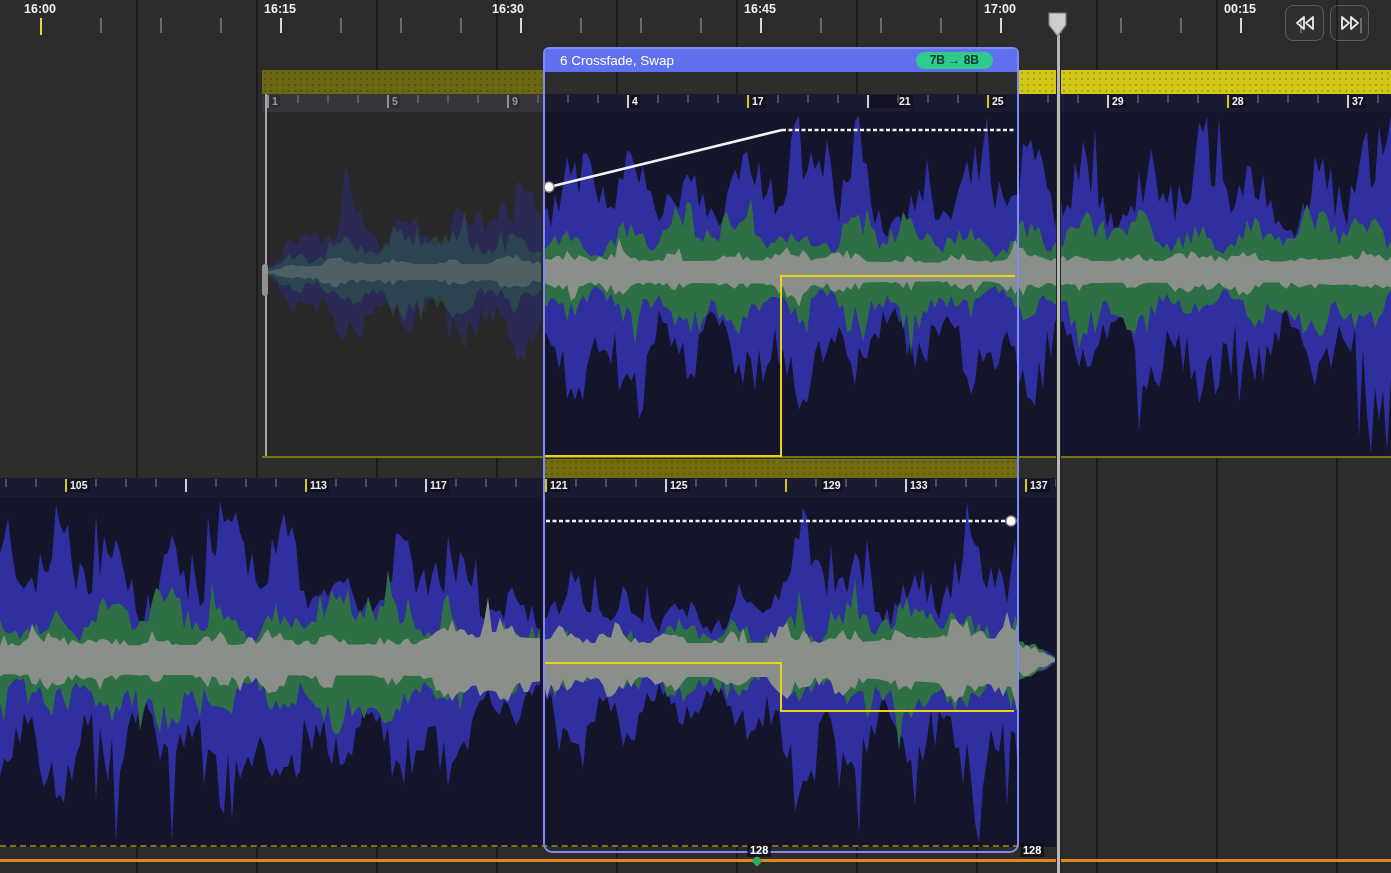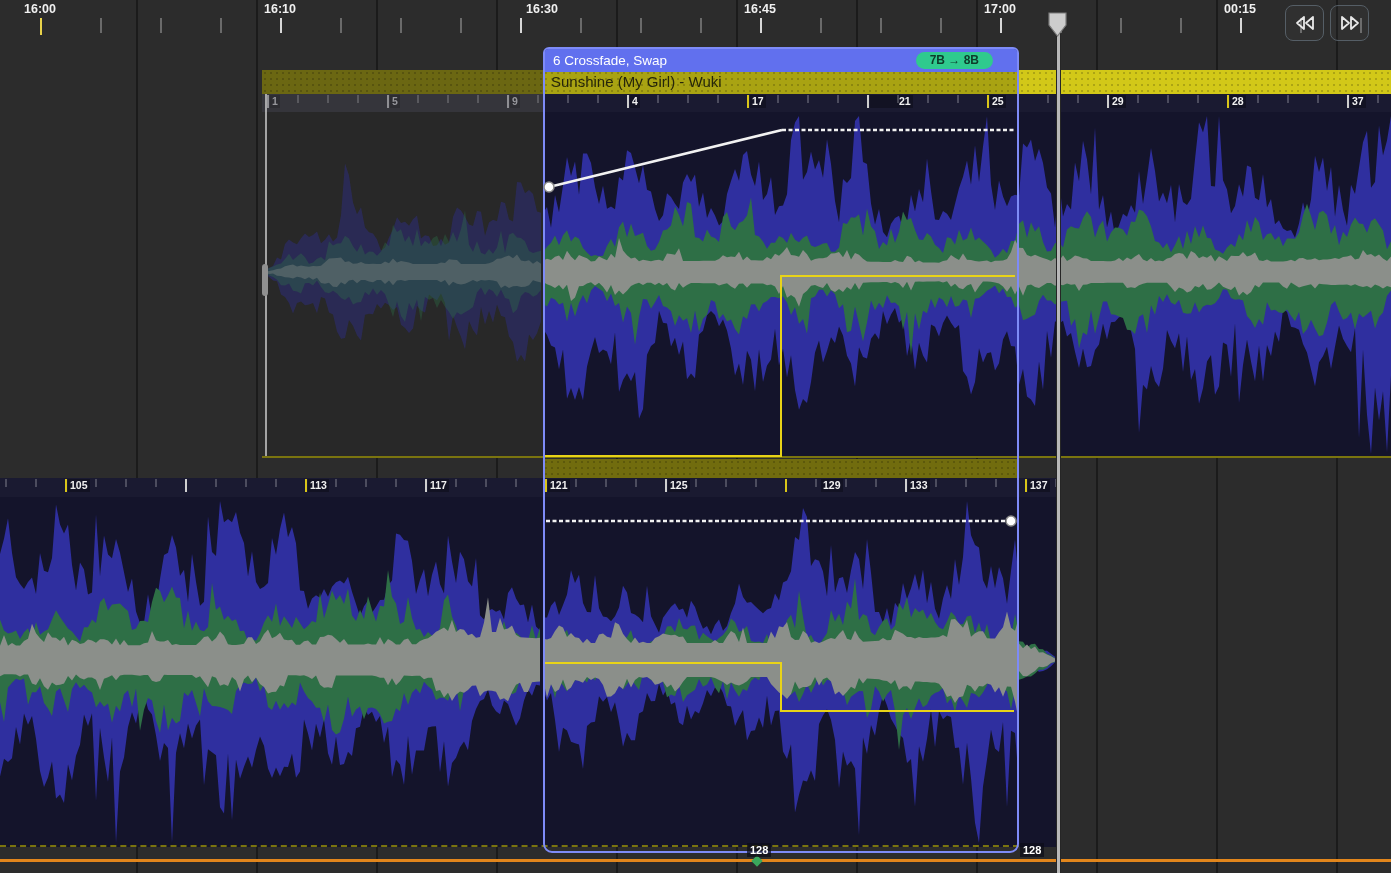--- a/index.html
+++ b/index.html
@@ -31,21 +31,21 @@
   .tick.dim{background:rgba(255,255,255,0.18);}
   .tick.major.dim{background:#8f8f93;}
   .barnum{position:absolute;top:1px;font-size:10.5px;font-weight:bold;color:#f0f0f0;background:rgba(8,8,20,0.45);padding:0 2px;line-height:13px;}
   .barnum.dim{color:#96969b;background:rgba(0,0,0,0.15);}
   .wave{position:absolute;overflow:hidden;}
   .wave svg{display:block;}
   
   #selection{position:absolute;left:543px;top:47px;width:476px;height:806px;z-index:6;
     border:2px solid var(--selection);border-radius:6px 6px 9px 9px;box-sizing:border-box;pointer-events:none;}
   #selection-header{position:absolute;left:0;top:0;width:100%;height:23px;background:var(--header);
-    border-radius:3px 3px 0 0;color:#fff;font-size:13.5px;line-height:23px;padding-left:8px;box-sizing:border-box;pointer-events:auto;cursor:pointer;}
+    border-radius:3px 3px 0 0;color:#fff;font-size:13.5px;line-height:23px;padding-left:15px;box-sizing:border-box;pointer-events:auto;cursor:pointer;}
   #key-badge{position:absolute;right:24px;top:3px;height:17px;line-height:17px;padding:0 14px;border-radius:9px;
     background:var(--badge);color:#0e3b2a;font-size:12px;font-weight:bold;}
   
   #playhead-line{position:absolute;left:1056px;top:33px;width:3px;height:840px;background:#b8b8b8;border-left:1px solid #262626;border-right:1px solid #262626;z-index:10;cursor:ew-resize;}
   #playhead-flag{position:absolute;left:1048px;top:12px;z-index:11;cursor:grab;}
   
   #automation{position:absolute;left:0;top:0;z-index:7;pointer-events:none;}
   
   #tempo-line{position:absolute;left:0;top:859px;width:100%;height:3px;background:var(--tempoOrange);z-index:4;}
   .bpm-chip{position:absolute;top:843px;background:rgba(12,12,24,0.72);color:#fff;font-size:11px;font-weight:bold;padding:0 3px;line-height:14px;z-index:8;}
@@ -54,22 +54,22 @@
   #trackstart-line{position:absolute;left:265px;top:94px;width:2px;height:362px;background:rgba(205,205,205,0.75);z-index:5;}
   #trackstart-handle{position:absolute;left:262px;top:264px;width:6px;height:32px;background:#909090;border-radius:3px;z-index:5;cursor:grab;}
 </style>
 </head>
 <body>
 
 <div id="app">
 
   <div id="timebar">
       <div class="tlabel" style="left: 10px;">16:00</div>
-      <div class="tlabel" style="left: 250px;">16:10</div>
-      <div class="tlabel" style="left: 512px;">16:30</div>
+      <div class="tlabel" style="left: 250px;">16:15</div>
+      <div class="tlabel" style="left: 478px;">16:30</div>
       <div class="tlabel" style="left: 730px;">16:45</div>
       <div class="tlabel" style="left: 970px;">17:00</div>
       <div class="tlabel" style="left: 1210px;">00:15</div>
       <div class="ttick major yellow" style="left: 40px;"></div>
       <div class="ttick" style="left: 100px;"></div>
       <div class="ttick" style="left: 160px;"></div>
       <div class="ttick" style="left: 220px;"></div>
       <div class="ttick major" style="left: 280px;"></div>
       <div class="ttick" style="left: 340px;"></div>
       <div class="ttick" style="left: 400px;"></div>
@@ -98,21 +98,20 @@
   </div>
   <div class="transport-btn" style="left:1330px">
     <svg width="26" height="22" viewBox="0 0 26 22">
       <path d="M5 5 L12 11 L5 17 Z M14 5 L21 11 L14 17 Z" fill="none" stroke="#e8e8e8" stroke-width="1.8" stroke-linejoin="round"></path>
     </svg>
   </div>
 
   <div class="track" style="left:262px;top:70px;width:1129px;height:388px;">
 
     <div class="title-seg" style="left:0;width:281px;height:24px;background-color:var(--titleYellowDim);"></div>
-    <div class="title-seg" style="left:281px;width:476px;height:24px;background-color:var(--titleYellowMid);color:#26260a;font-size:15px;line-height:24px;padding-left:8px;box-sizing:border-box;"><span>Sunshine (My Girl) - Wuki</span></div>
     <div class="title-seg" style="left:757px;width:372px;height:24px;background-color:var(--titleYellowBright);"></div>
 
     <div class="ruler" style="top:24px;height:18px;">
       <div class="seg" style="left:0;width:281px;background:#35353b;"></div>
       <div class="seg" style="left:281px;width:848px;background:#1a1a31;"></div>
     <div class="tick major dim" style="left: 5px;"></div>
         <div class="barnum dim" style="left: 8px;">1</div>
         <div class="tick dim" style="left: 35px;"></div>
         <div class="tick dim" style="left: 65px;"></div>
         <div class="tick dim" style="left: 95px;"></div>

